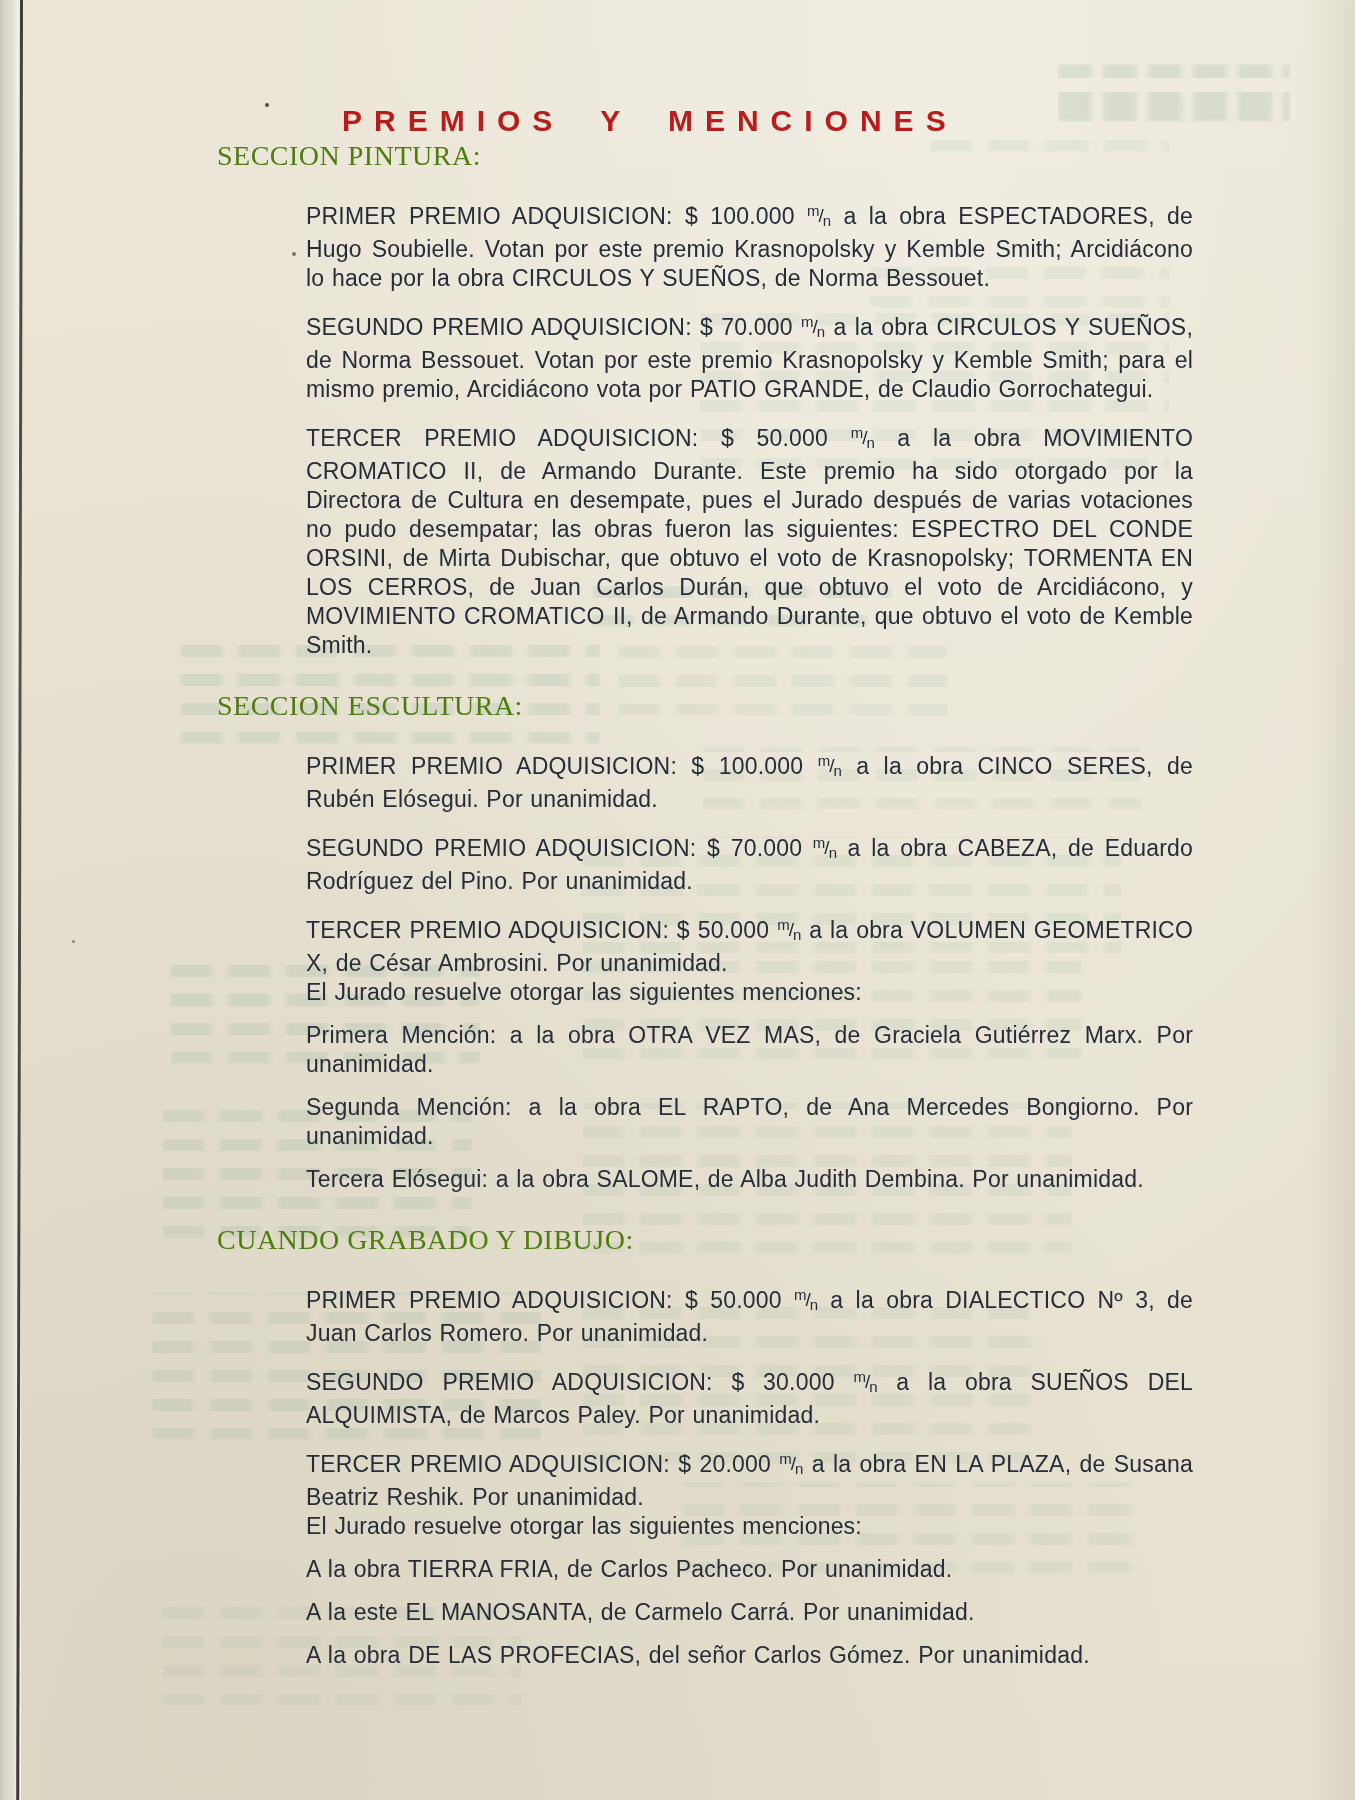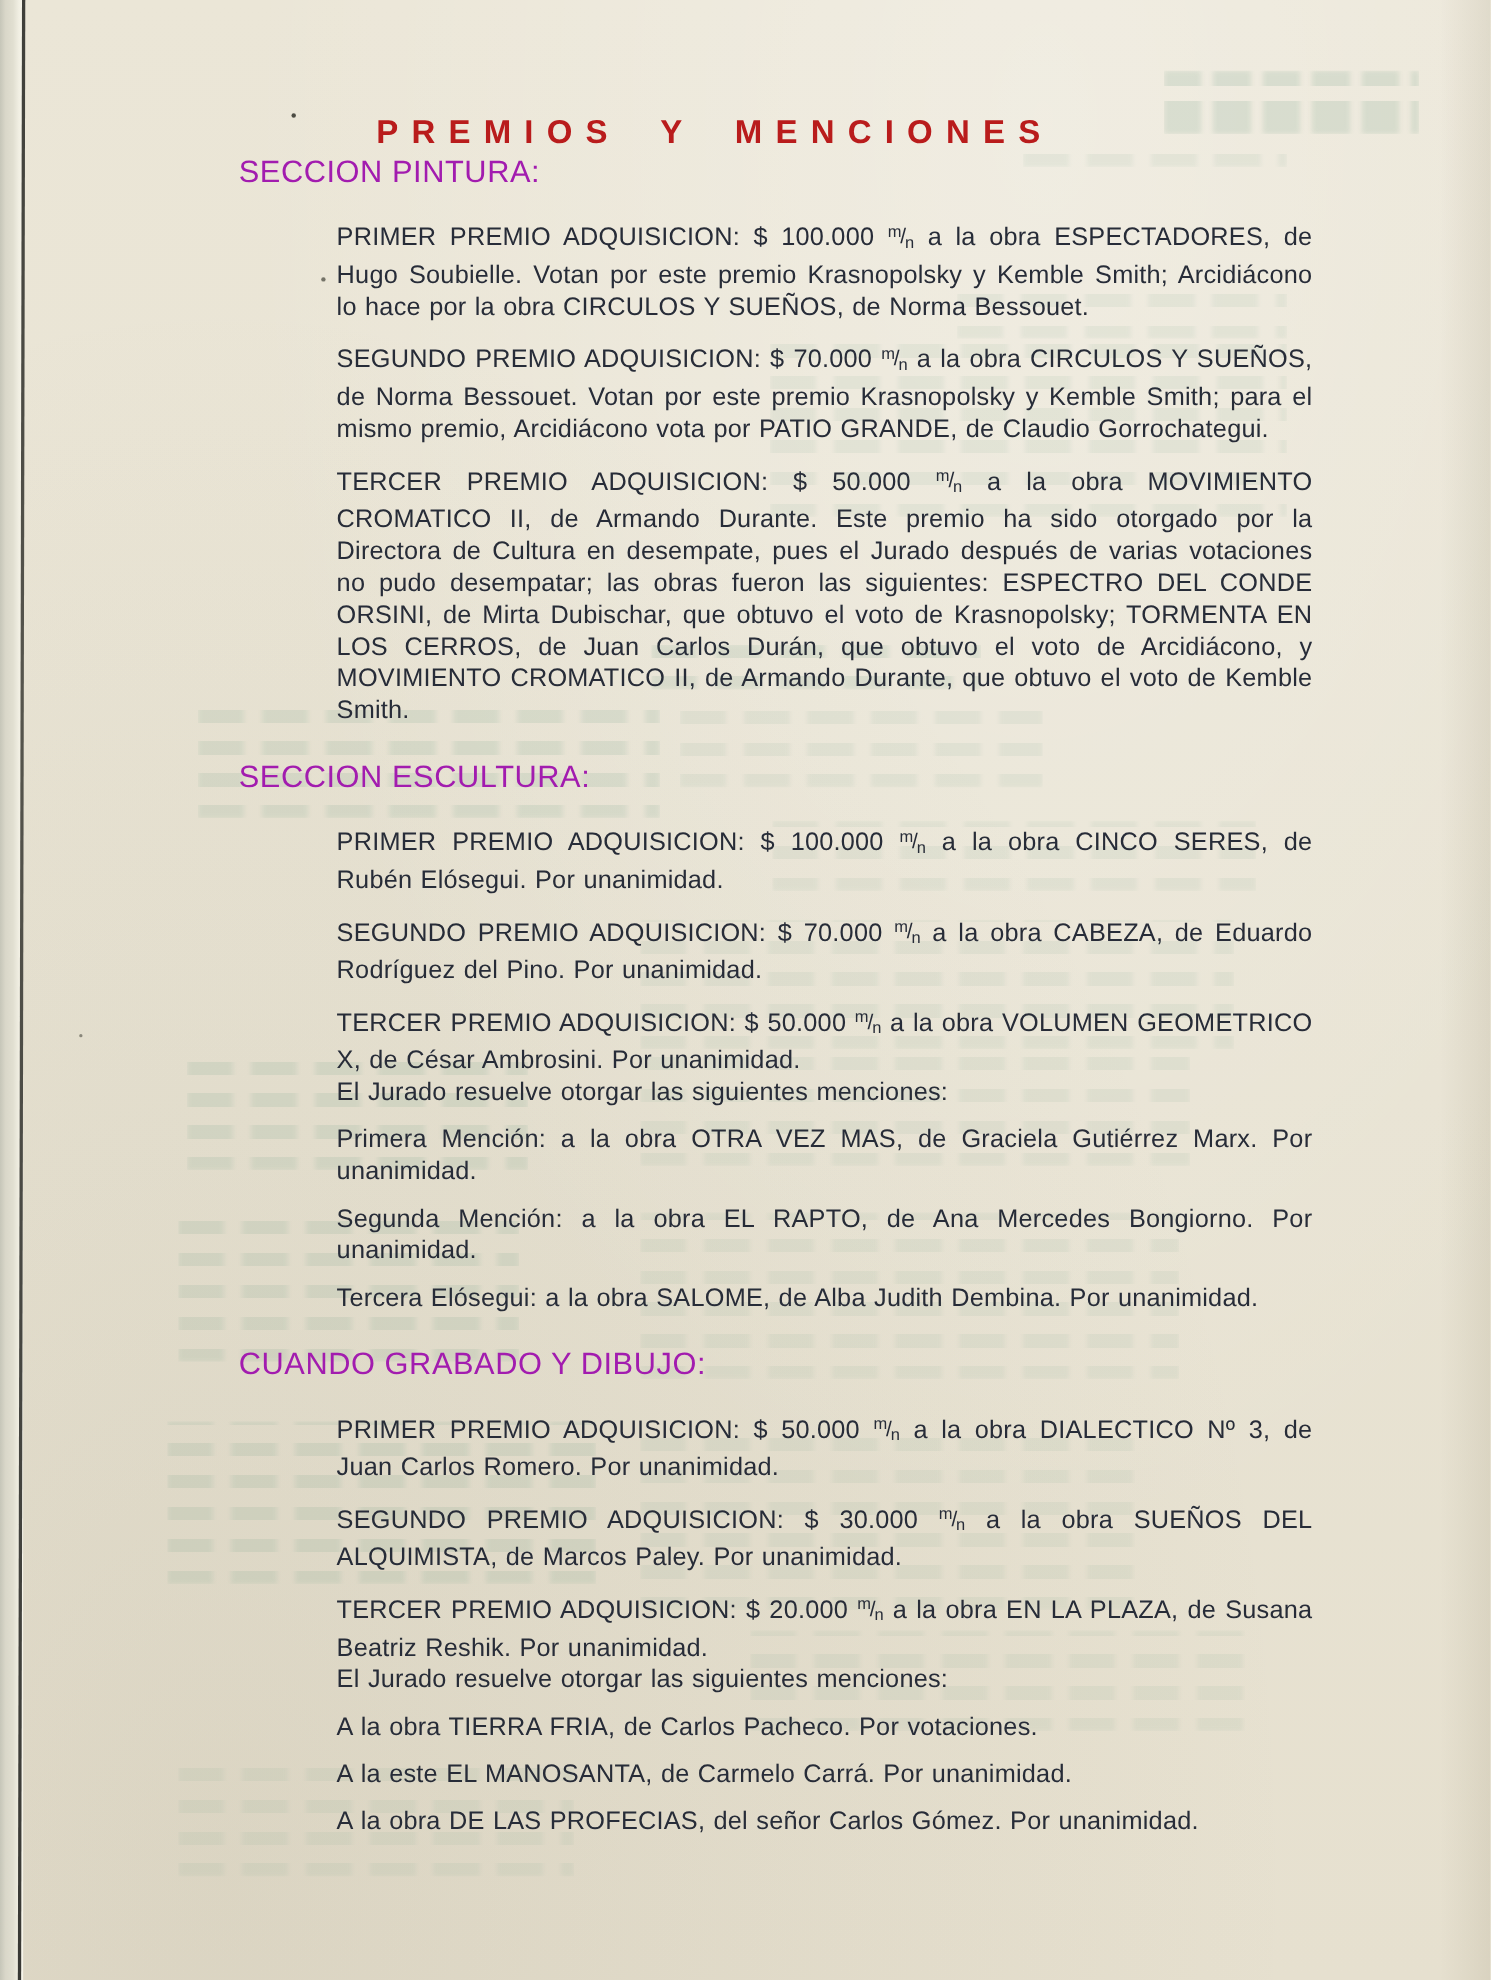--- a/index.html
+++ b/index.html
@@ -50,21 +50,21 @@
     position:absolute;left:342px;top:84px;
     font-size:30px;font-weight:bold;
     letter-spacing:12px;word-spacing:16px;
     color:#b91c1c;white-space:nowrap;text-align:center;
   }
   .content{
     position:absolute;left:217px;top:0;width:976px;
   }
   .section-heading{
     font-size:28px;font-weight:400;letter-spacing:.5px;
-    color:#a21caf;margin:30px 0 24px 0;
+    color:#4d7c0f;margin:30px 0 24px 0;font-family:Liberation Serif, serif;
   }
   #sections > section:first-child .section-heading{margin-top:140px;}
   .para{
     margin:0 0 14px 0;padding-left:89px;
     font-size:23px;line-height:29px;
     text-align:justify;letter-spacing:.2px;word-spacing:1px;
     color:#272c38;
   }
   .para strong{font-weight:normal;}
   .mn{white-space:nowrap;font-size:15px;letter-spacing:0;}
@@ -127,19 +127,19 @@
           <p class="para"><strong>Tercera Elósegui:</strong> a la obra SALOME, de Alba Judith Dembina. Por unanimidad.</p>
         </div>
   </section>
 
   <section class="section">
     <h2 class="section-heading">CUANDO GRABADO Y DIBUJO:</h2>
     <div class="paragraphs">
           <p class="para">PRIMER PREMIO ADQUISICION: $ 50.000 <span class="mn"><span class="num">m</span><span class="sl">/</span><span class="den">n</span></span> a la obra DIALECTICO Nº 3, de Juan Carlos Romero. Por unanimidad.</p>
           <p class="para">SEGUNDO PREMIO ADQUISICION: $ 30.000 <span class="mn"><span class="num">m</span><span class="sl">/</span><span class="den">n</span></span> a la obra SUEÑOS DEL ALQUIMISTA, de Marcos Paley. Por unanimidad.</p>
           <p class="para">TERCER PREMIO ADQUISICION: $ 20.000 <span class="mn"><span class="num">m</span><span class="sl">/</span><span class="den">n</span></span> a la obra EN LA PLAZA, de Susana Beatriz Reshik. Por unanimidad.<br>El Jurado resuelve otorgar las siguientes menciones:</p>
-          <p class="para">A la obra TIERRA FRIA, de Carlos Pacheco. Por votaciones.</p>
+          <p class="para">A la obra TIERRA FRIA, de Carlos Pacheco. Por unanimidad.</p>
           <p class="para">A la este EL MANOSANTA, de Carmelo Carrá. Por unanimidad.</p>
           <p class="para">A la obra DE LAS PROFECIAS, del señor Carlos Gómez. Por unanimidad.</p>
         </div>
   </section>
 </div>
 </main>
 
 </body></html>

